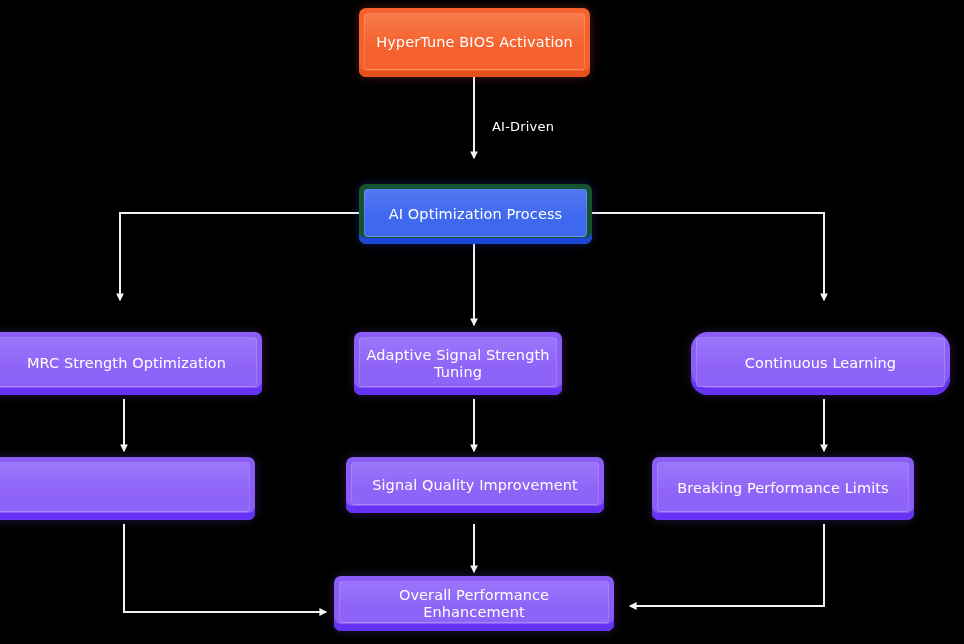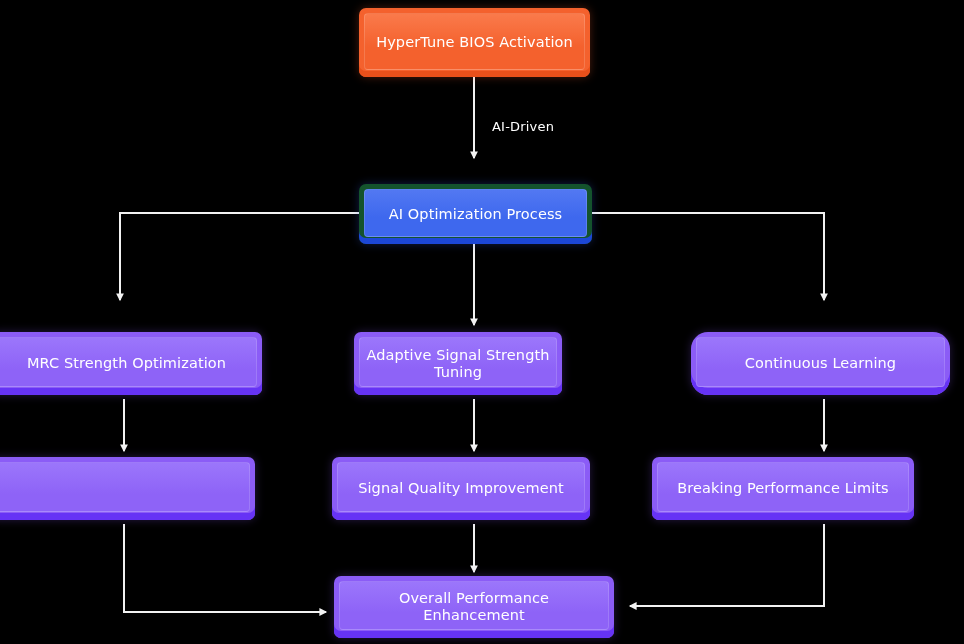--- a/index.html
+++ b/index.html
@@ -132,28 +132,28 @@
 
   <div class="node n-purple" style="left:691px;top:332px;width:259px;height:63px;border-radius:17px;">
     <span class="inner"></span>
     <span class="label">Continuous Learning</span>
   </div>
 
   <div class="node n-purple" style="left:-10px;top:457px;width:265px;height:63px;">
     <span class="inner"></span>
   </div>
 
-  <div class="node n-purple" style="left:332px;top:457px;width:258px;height:63px;text-align:center;">
+  <div class="node n-purple" style="left:346px;top:457px;width:258px;height:56px;text-align:center;">
     <span class="inner"></span>
     <span class="label">Signal Quality Improvement</span>
   </div>
 
   <div class="node n-purple" style="left:652px;top:457px;width:262px;height:63px;">
     <span class="inner"></span>
     <span class="label">Breaking Performance Limits</span>
   </div>
 
-  <div class="node n-purple" style="left:334px;top:576px;width:280px;height:62px;">
+  <div class="node n-purple" style="left:334px;top:576px;width:280px;height:55px;">
     <span class="inner"></span>
     <span class="label">Overall Performance Enhancement</span>
   </div>
 
 </div>
 
 </body></html>

